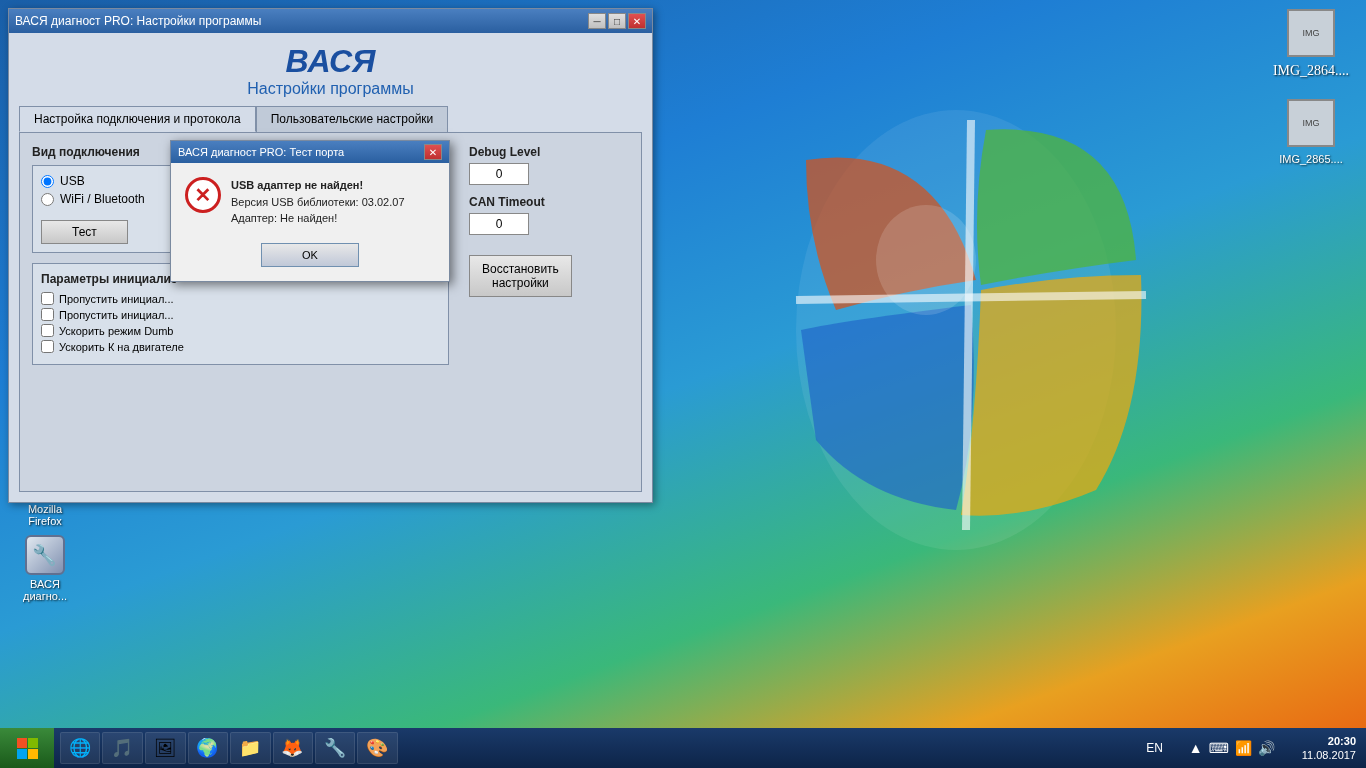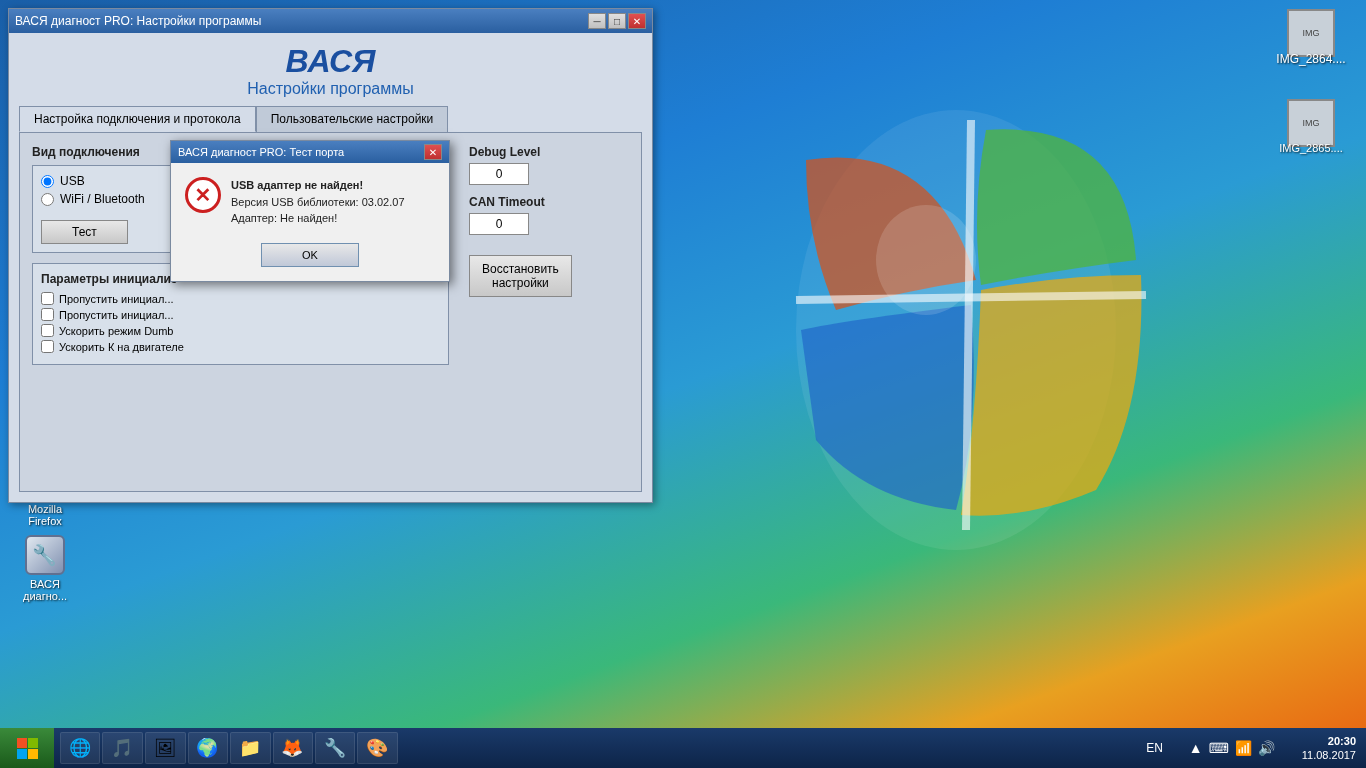--- a/index.html
+++ b/index.html
@@ -37,21 +37,21 @@
       position: absolute;
       display: flex;
       flex-direction: column;
       align-items: center;
       width: 80px;
       cursor: pointer;
     }
     .desktop-icon .icon-img {
       width: 48px;
       height: 36px;
-      margin-bottom: 1px;
+      margin-bottom: 12px;
       display: flex;
       align-items: center;
       justify-content: center;
       font-size: 28px;
     }
     .desktop-icon .icon-label {
       color: white;
       font-size: 11px;
       text-align: center;
       text-shadow: 1px 1px 2px rgba(0,0,0,0.8);
@@ -421,21 +421,21 @@
       <line x1="40" y1="220" x2="390" y2="215" stroke="rgba(255,255,255,0.6)" stroke-width="8"></line>
 
       <ellipse cx="170" cy="180" rx="50" ry="55" fill="rgba(255,255,255,0.15)"></ellipse>
     </svg>
   </div>
 
   <div class="desktop-icon icon-img2864" style="position:absolute; top:15px; right:15px; width:80px; display:flex; flex-direction:column; align-items:center;">
     <div class="icon-img">
       <div class="thumb-icon" style="background:#c8d0d8; width:65px; height:48px; border:2px solid #888; display:flex; align-items:center; justify-content:center; font-size:9px; color:#444;">IMG</div>
     </div>
-    <div class="icon-label" style="color:white; font-size:12px; text-shadow:1px 1px 2px rgba(0,0,0,0.9);">IMG_2864....</div>
+    <div class="icon-label" style="color:white; font-size:14px; text-shadow:1px 1px 2px rgba(0,0,0,0.9);font-family:Liberation Serif, serif;">IMG_2864....</div>
   </div>
 
   <div class="desktop-icon icon-img2865" style="position:absolute; top:105px; right:15px; width:80px; display:flex; flex-direction:column; align-items:center;">
     <div class="icon-img">
       <div class="thumb-icon" style="background:#c8d0d8; width:65px; height:48px; border:2px solid #888; display:flex; align-items:center; justify-content:center; font-size:9px; color:#444;">IMG</div>
     </div>
     <div class="icon-label" style="color:white; font-size:11px; text-align:center; text-shadow:1px 1px 2px rgba(0,0,0,0.9);">IMG_2865....</div>
   </div>
 
   <div class="desktop-icon icon-firefox" style="position:absolute; top:465px; left:10px; width:70px; display:flex; flex-direction:column; align-items:center;">

